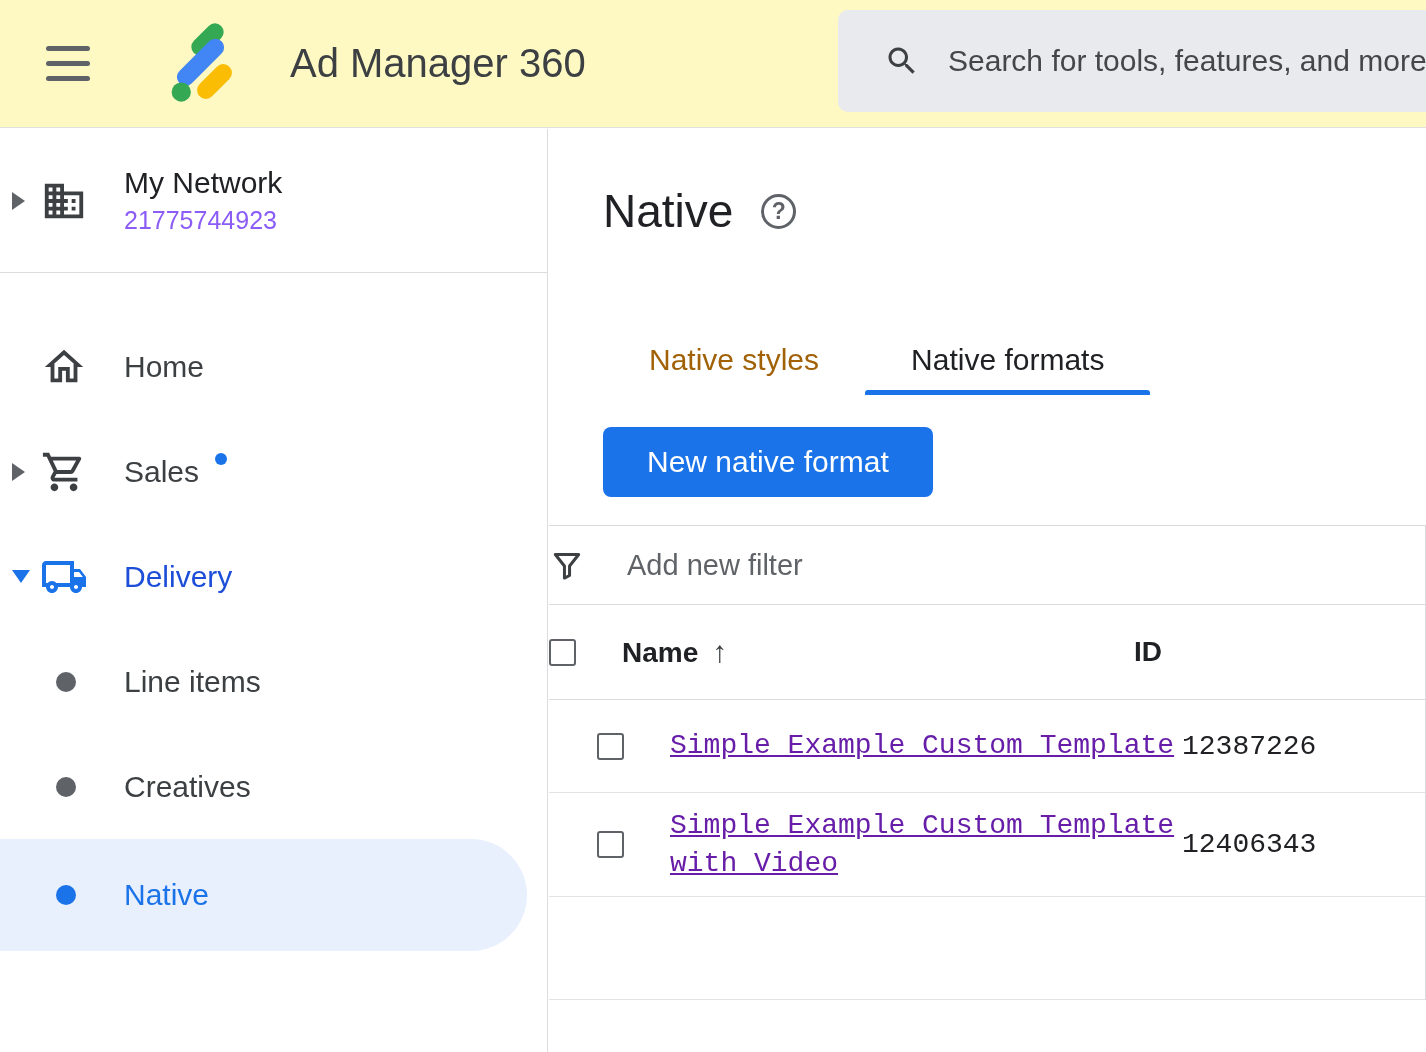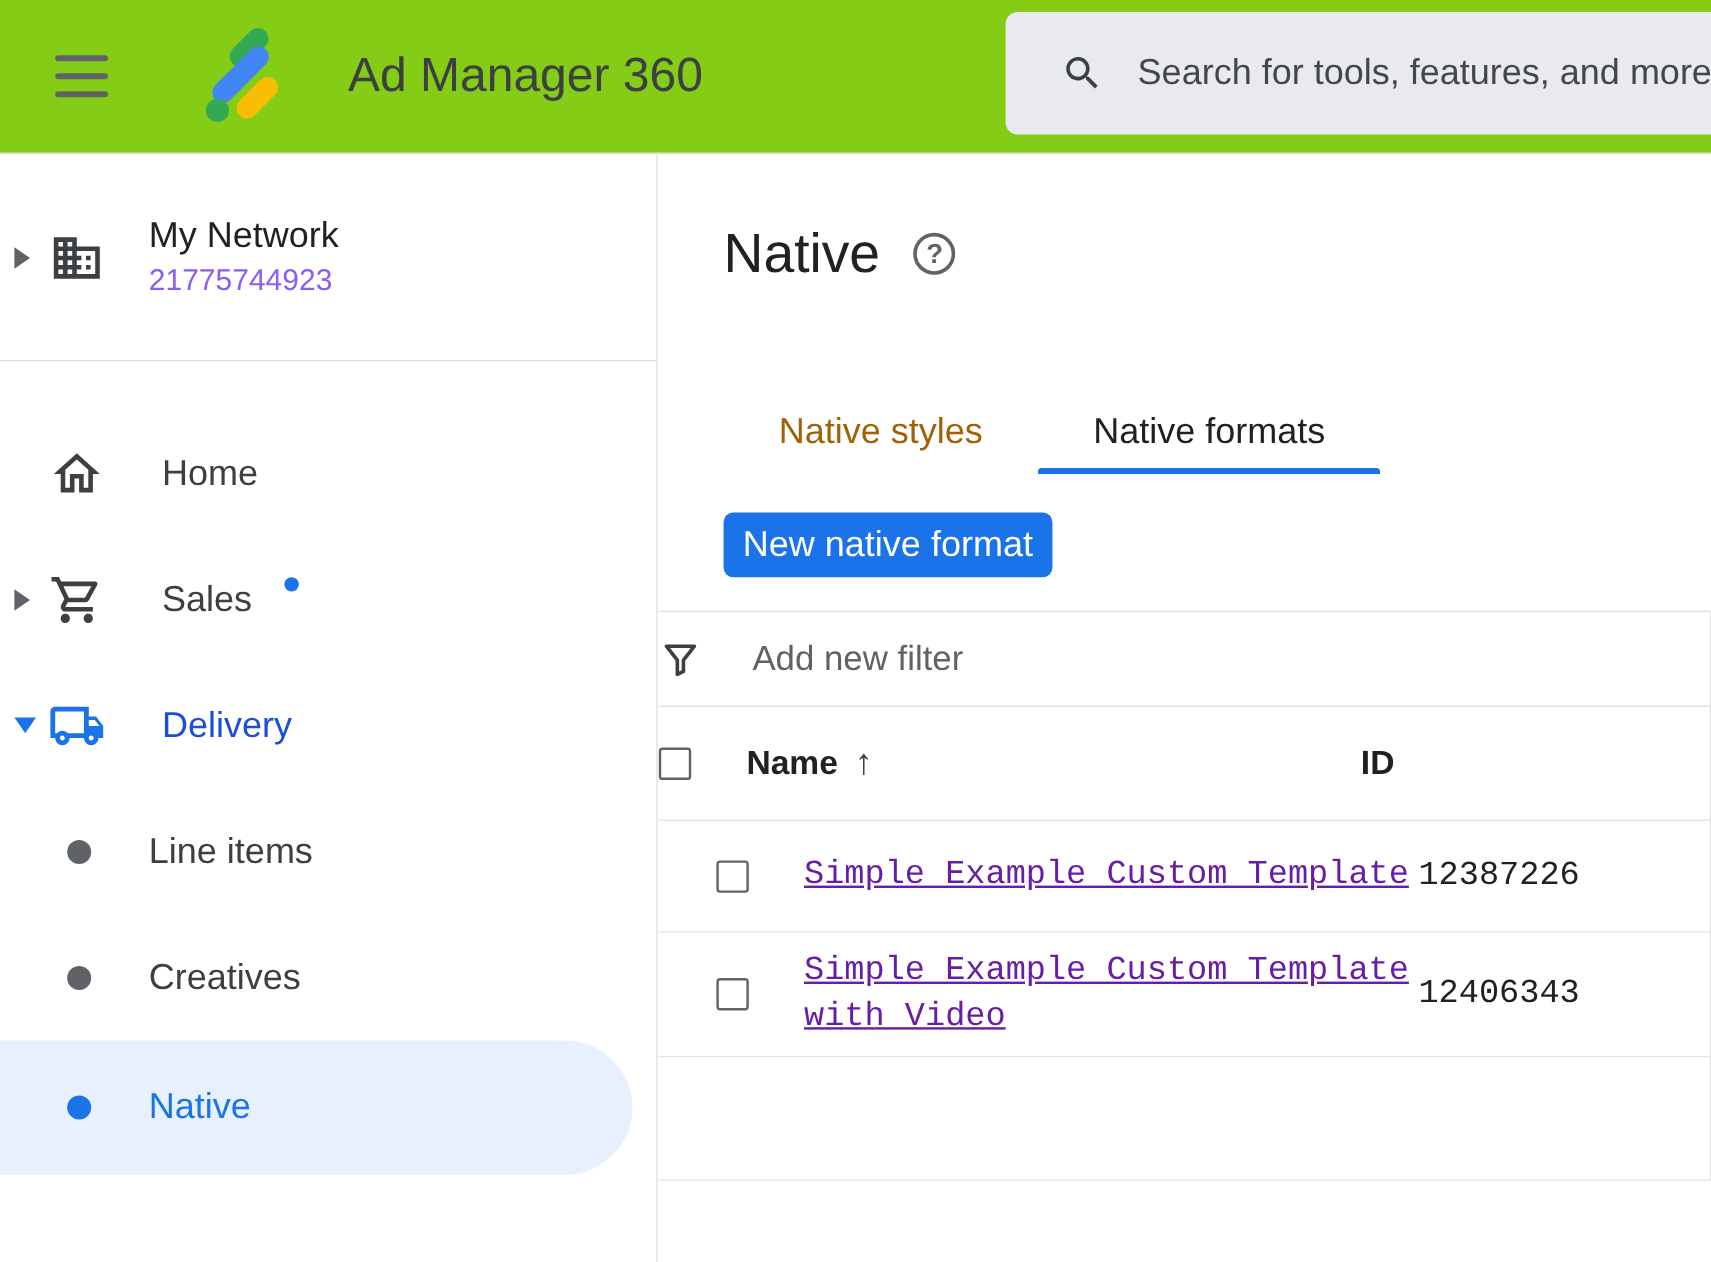--- a/index.html
+++ b/index.html
@@ -7,57 +7,57 @@
   body {
     width:1426px; height:1052px; overflow:hidden; position:relative;
     background:#fff; color:#202124;
     font-family:"Liberation Sans", sans-serif;
   }
 
   
   .topbar {
     height:128px; display:flex; align-items:center;
     padding-left:40px; border-bottom:1px solid #e0e0e0;
-    position:relative; overflow:hidden; background:#84cc16;
+    position:relative; overflow:hidden; background:#fef9c3;
   }
   .hamburger { background:none; border:none; padding:6px; cursor:pointer;
     display:flex; flex-direction:column; gap:10px; }
   .hamburger .bar { width:44px; height:5px; background:#5f6368; border-radius:3px; }
   .logo { margin-left:62px; width:92px; height:84px; flex:none; }
   .app-title { margin-left:40px; font-size:40px; color:#3c4043; white-space:nowrap; }
   .searchbar {
     position:absolute; left:838px; top:10px; height:102px; width:660px;
     background:#e8eaed; border-radius:10px; display:flex; align-items:center;
     padding-left:46px; gap:28px;
   }
   .searchbar .ph { font-size:30px; color:#44474a; white-space:nowrap; }
 
   
   .sidebar {
     position:absolute; top:129px; left:0; bottom:0; width:548px;
     border-right:1px solid #dadce0; background:#fff;
   }
   .network {
-    height:172px; border-bottom:1px solid #dadce0;
+    height:144px; border-bottom:1px solid #dadce0;
     display:flex; align-items:center; position:relative; padding-left:40px;
   }
   .network .caret-right { position:absolute; left:12px; }
   .network-text { margin-left:36px; }
   .network-name { font-size:30px; color:#202124; }
   .network-id { font-size:25px; color:#8b5cf6; margin-top:6px; }
 
   .caret-right { width:0; height:0; border-top:9px solid transparent;
     border-bottom:9px solid transparent; border-left:13px solid #5f6368; }
   .caret-down { width:0; height:0; border-left:9px solid transparent;
     border-right:9px solid transparent; border-top:13px solid #1a73e8; }
 
   .nav { padding-top:41px; }
   .nav-item { height:105px; display:flex; align-items:center;
     position:relative; cursor:pointer; }
-  .nav-item.top { padding-left:40px;gap:11px; }
+  .nav-item.top { padding-left:40px; }
   .nav-item .side-caret { position:absolute; left:12px; }
   .icon-slot { width:48px; display:flex; justify-content:center; flex:none; }
   .nav-label { margin-left:36px; font-size:30px; color:#3c4043; }
   .nav-item.blue .nav-label { color:#1d4ed8; }
   .bullet { width:20px; height:20px; border-radius:50%; background:#5f6368;
     margin-left:56px; flex:none; }
   .nav-item.sub .nav-label { margin-left:48px; }
   .nav-item.selected { background:#e8f0fe; width:527px; height:112px;
     border-radius:0 60px 60px 0; }
   .nav-item.selected .bullet { background:#1a73e8; }
@@ -73,21 +73,21 @@
     color:#5f6368; font-size:23px; font-weight:700; display:flex;
     align-items:center; justify-content:center; cursor:pointer; flex:none; }
 
   .tabs { display:flex; margin:87px 0 0 54px; }
   .tab { height:70px; display:flex; align-items:center; padding:0 46px;
     font-size:30px; font-weight:500; color:#a16207; position:relative; cursor:pointer; }
   .tab.active { color:#202124; }
   .tab.active::after { content:""; position:absolute; left:0; right:0; bottom:0;
     height:5px; background:#1a73e8; border-radius:3px 3px 0 0; }
 
-  .primary-btn { margin:32px 0 28px 54px; height:54px; padding:0 16px;
+  .primary-btn { margin:32px 0 28px 54px; height:70px; padding:0 44px;
     background:#1a73e8; color:#fff; border:none; border-radius:8px;
     font-size:30px; font-weight:500; font-family:"Liberation Sans", sans-serif;
     cursor:pointer;text-align:center; }
 
   .table-area { border-right:1px solid #dadce0; }
   .filter-row { border-top:1px solid #dadce0; border-bottom:1px solid #dadce0;
     height:80px; display:flex; align-items:center; cursor:pointer; }
   .filter-label { margin-left:42px; font-size:29px; color:#5f6368; }
 
   .thead { height:95px; border-bottom:1px solid #dadce0;

